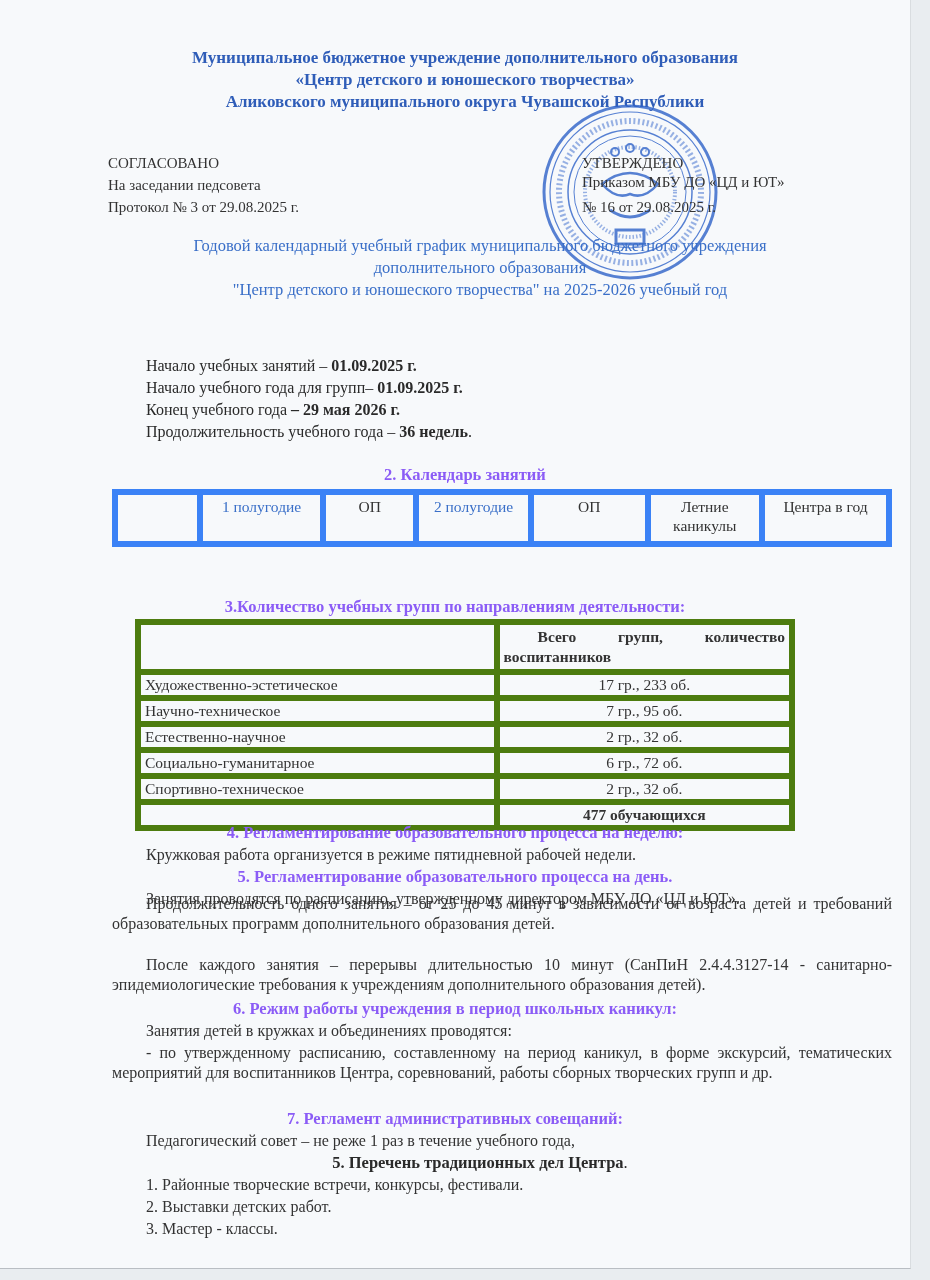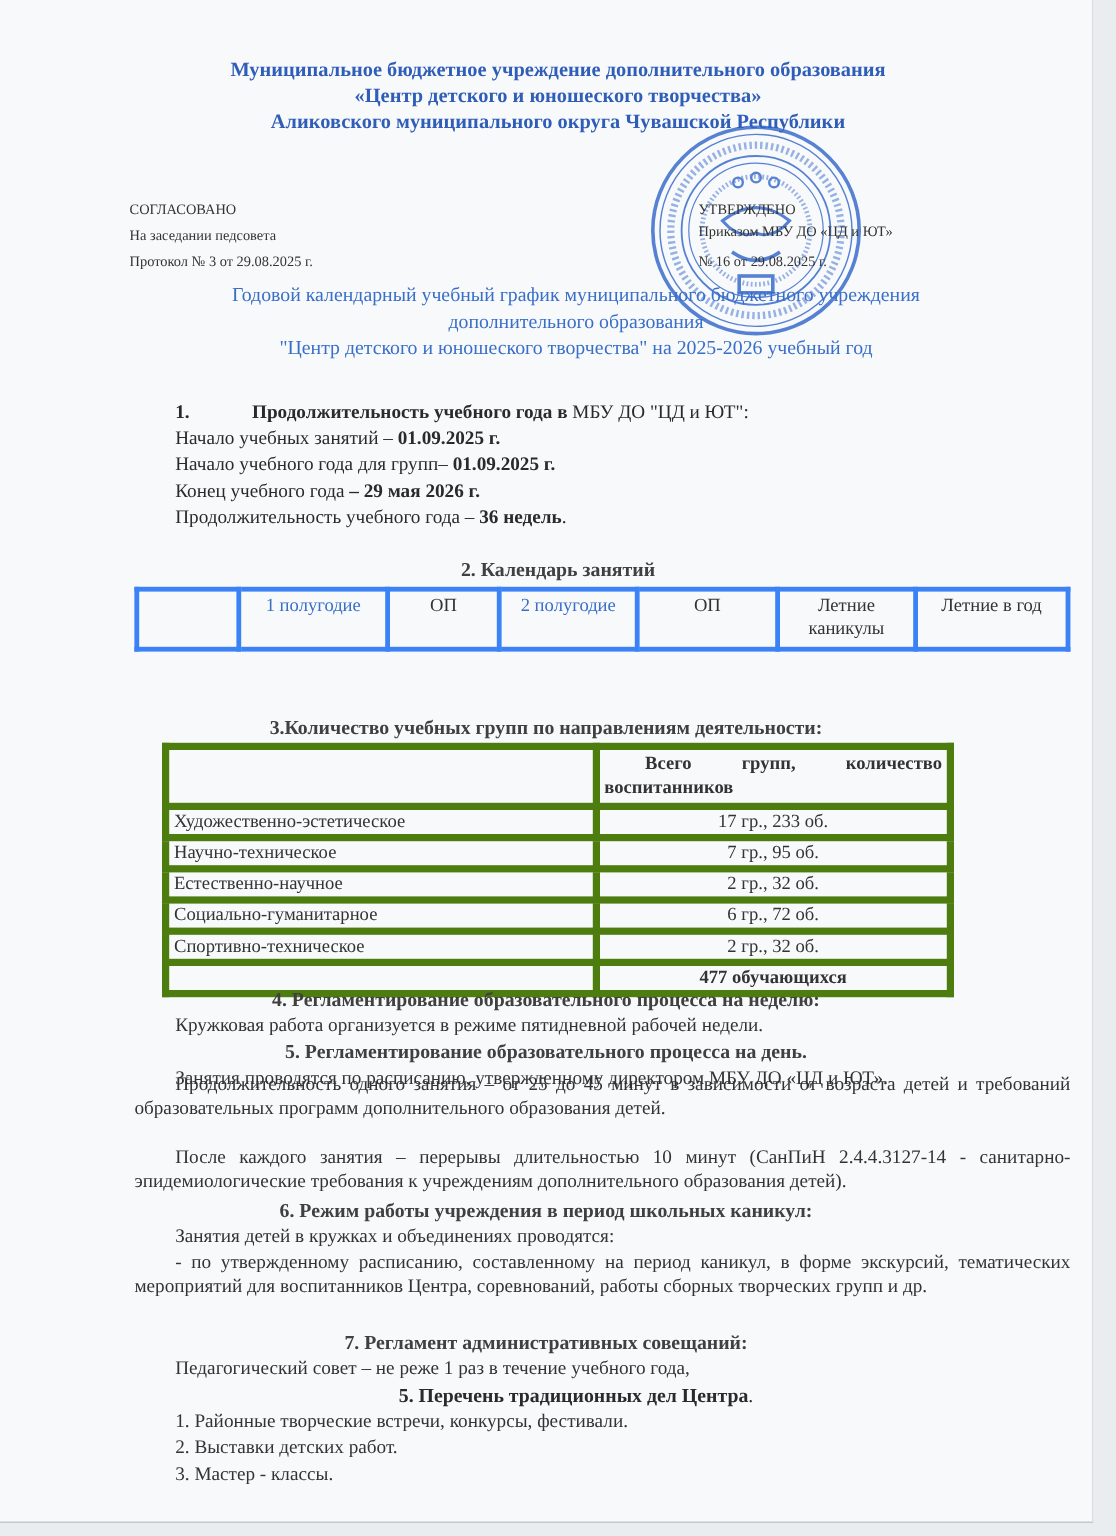--- a/index.html
+++ b/index.html
@@ -14,52 +14,52 @@
     position: absolute; left: 0; top: 0; width: 910px; height: 1268px;
     background: #f7f9fb;
     border-bottom: 1px solid #b9bec3;
     border-right: 1px solid #d9dde0;
   }
   .abs { position: absolute; white-space: nowrap; }
   .header-line {
     position: absolute; left: 0; width: 930px; text-align: center;
     font-weight: bold; color: #2f5db8; font-size: 17px;
   }
-  .plain { font-size: 12px; color: #333; margin-top: 12px; }
+  .plain { font-size: 15px; color: #333; }
   .title-line {
     position: absolute; left: 0; width: 960px; text-align: center;
     color: #3a6fc8; font-size: 16.5px;
   }
   .sec { font-size: 16px; color: #2a2a2a; }
   .b { font-weight: bold; }
 
   
   .stamp {
     position: absolute; left: 540px; top: 102px; width: 180px; height: 180px;
   }
 
   
   table { border-collapse: collapse; position: absolute; }
   .t1 { left: 112px; top: 489px; width: 780px; font-size: 15.5px; }
-  .t1 td { border: 4px solid #3b82f6; vertical-align: top; padding: 2px 4px; line-height: 19px; color:#333; }
+  .t1 td { border: 6px solid #3b82f6; vertical-align: top; padding: 2px 4px; line-height: 19px; color:#333; }
   .t1 .hdr td { height: 42px; text-align: center; }
   .t1 .hdr td.blue { color: #3a6fc8; }
   .t1 .row td { height: 38px; text-align: left; }
 
   
   .t2 { left: 135px; top: 619px; width: 660px; font-size: 15.5px; }
   .t2 td { border: 6px solid #4d7c0f; padding: 0 4px; line-height: 20px; height: 20px; color:#333; }
   .t2 td.c2 { text-align: center; }
   .t2 .hdr td { height: 42px; vertical-align: top; }
   .t2 .hdr td.c2 { text-align: justify; font-weight: bold; line-height: 20px; padding-top:2px;}
   .justify-line { display:flex; justify-content: space-between; }
 
   .center-bold {
     position: absolute; left: 0; width: 930px; text-align: center;
-    font-weight: bold; font-size: 16.5px; color: #404040;
+    font-weight: bold; font-size: 16.5px; color: #8b5cf6;
   }
   .para { position: absolute; font-size: 16px; color: #333; line-height: 20px; }
   .just { text-align: justify; text-align-last: left; }
 </style>
 </head>
 <body>
 
 <div class="page">
 
   <div class="header-line" style="top:48px;">Муниципальное бюджетное учреждение дополнительного образования</div>
@@ -88,23 +88,20 @@
   <div class="abs plain" style="left:108px; top:199px;">Протокол № 3 от 29.08.2025 г.</div>
 
   <div class="abs plain" style="left:582px; top:155px;">УТВЕРЖДЕНО</div>
   <div class="abs plain" style="left:582px; top:174px;">Приказом  МБУ ДО «ЦД и ЮТ»</div>
   <div class="abs plain" style="left:582px; top:199px;">№ 16 от 29.08.2025 г.</div>
 
   <div class="title-line" style="top:236px;">Годовой календарный учебный график муниципального бюджетного учреждения</div>
   <div class="title-line" style="top:258px;">дополнительного образования</div>
   <div class="title-line" style="top:280px;">"Центр детского и юношеского творчества" на 2025-2026 учебный год</div>
 
-  <div class="abs sec" style="left:146px; top:335px;">
-    <span class="b">1.</span><span style="display:inline-block;width:52px;"></span><span class="b">Продолжительность учебного года в</span><span> МБУ ДО "ЦД и ЮТ":</span>
-  </div>
   <div class="abs sec" style="left:146px; top:357px;">
     <span>Начало учебных занятий – </span><span class="b">01.09.2025 г.</span>
   </div>
   <div class="abs sec" style="left:146px; top:379px;">
     <span>Начало учебного года для групп– </span><span class="b">01.09.2025 г.</span>
   </div>
   <div class="abs sec" style="left:146px; top:401px;">
     <span>Конец учебного года </span><span class="b">– 29 мая 2026 г.</span>
   </div>
   <div class="abs sec" style="left:146px; top:423px;">
@@ -123,21 +120,21 @@
         <col style="width:128px">
     </colgroup>
     <tbody>
         <tr class="hdr">
       <td></td>
       <td class="blue">1 полугодие</td>
       <td>ОП</td>
       <td class="blue">2 полугодие</td>
       <td>ОП</td>
       <td>Летние каникулы</td>
-      <td>Летние  в год</td>
+      <td>Центра  в год</td>
     </tr>
   </tbody>
     </table>
 
   <div class="center-bold" style="top:597px; left:-10px;">3.Количество учебных групп по направлениям деятельности:</div>
   <table class="t2">
     <colgroup>
         <col style="width:363px">
         <col style="width:297px">
       </colgroup>

